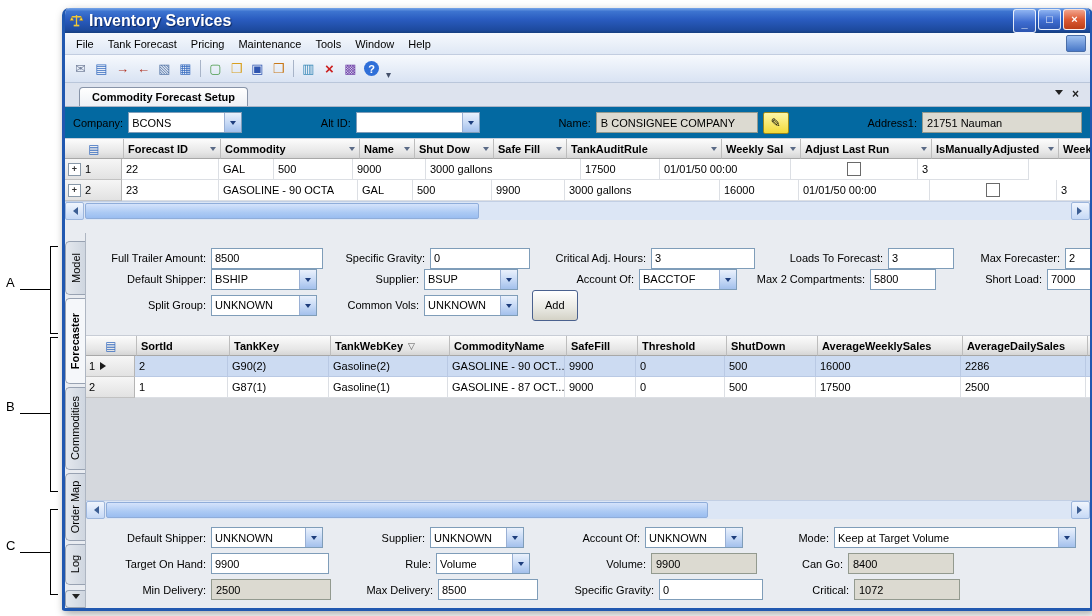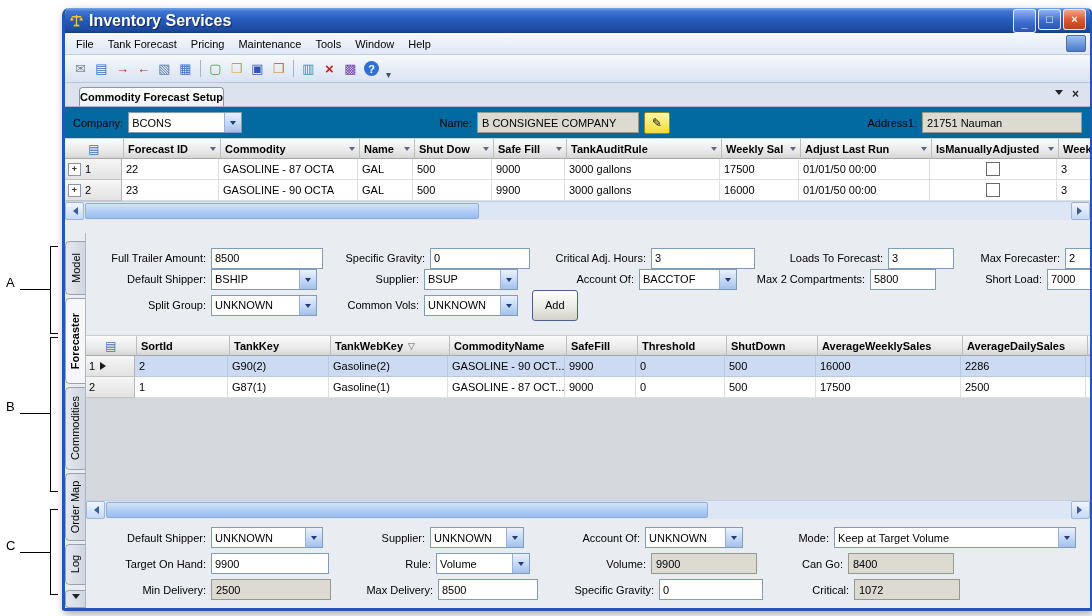--- a/index.html
+++ b/index.html
@@ -19,21 +19,21 @@
   .wbtn.close{background:linear-gradient(180deg,#f2a48c,#dd5b34 50%,#bc3e18);}
   .menubar{flex:0 0 21px;display:flex;align-items:center;background:linear-gradient(180deg,#f6f9fd,#dfe8f5);border-bottom:1px solid #c2cde0;padding:0 4px;}
   .menu{padding:3px 7px;}
   .mdi{margin-left:auto;width:18px;height:15px;border:1px solid #4a6ea8;background:linear-gradient(180deg,#9ec0f0,#4878c8);border-radius:2px;}
   .toolbar{flex:0 0 27px;display:flex;align-items:center;background:linear-gradient(180deg,#f6f9fd,#d9e3f3);border-bottom:1px solid #b9c6da;padding:0 5px;}
   .ticon{width:19px;height:19px;display:flex;align-items:center;justify-content:center;font-size:13px;margin:0 1px;}
   .ticon.help{background:#2f6fd8;color:#fff;border-radius:50%;width:15px;height:15px;font-size:11px;font-weight:bold;margin:0 3px;}
   .tsep{width:1px;height:17px;background:#a8b4c8;margin:0 4px;}
   .toverflow{margin-left:4px;color:#44506a;font-size:10px;align-self:flex-end;padding-bottom:2px;}
   .tabstrip{flex:0 0 23px;display:flex;align-items:flex-end;background:#dde3ee;border-bottom:1px solid #aab4c6;padding:0 8px;}
-  .doc-tab{background:linear-gradient(180deg,#ffffff,#eef1f6);border:1px solid #8894a8;border-bottom:none;border-radius:4px 4px 0 0;padding:3px 0;font-weight:bold;margin-left:6px;}
+  .doc-tab{background:linear-gradient(180deg,#ffffff,#eef1f6);border:1px solid #8894a8;border-bottom:none;border-radius:4px 4px 0 0;padding:3px 12px;font-weight:bold;margin-left:6px;}
   .tab-ctrl{margin-left:auto;display:flex;align-items:center;gap:9px;padding:0 3px 6px 0;color:#222;}
   .tri-d{width:0;height:0;border:4px solid transparent;border-top:5px solid #222;display:inline-block;}
   .tab-close{font-size:12px;font-weight:bold;line-height:1;}
   
   .form-row{flex:0 0 31px;display:flex;align-items:center;justify-content:space-between;background:#0369a1;border-bottom:1px solid #c8d0dc;padding:0 8px;}
   .fgroup{display:flex;align-items:center;gap:5px;}
   .lbl{white-space:nowrap;}
   .inp{height:19px;border:1px solid #7f9db9;background:#fff;padding:0 3px;font:inherit;color:#000;}
   .ro{height:19px;border:1px solid #939a8f;background:#dcdad1;display:flex;align-items:center;padding:0 4px;white-space:nowrap;overflow:hidden;}
   .combo{display:flex;align-items:stretch;height:19px;border:1px solid #7f9db9;background:#fff;}
@@ -164,20 +164,29 @@
     <div class="fgroup">
       <span class="lbl">Company:</span>
       <span class="combo" style="width:112px">
         <input value="BCONS" style="">
         <span class="drop">
             <i class="tri"></i>
           </span>
       </span>
     </div>
     <div class="fgroup">
+      <span class="lbl">Alt ID:</span>
+      <span class="combo" style="width:122px">
+        <input value="" style="">
+        <span class="drop">
+            <i class="tri"></i>
+          </span>
+      </span>
+    </div>
+    <div class="fgroup">
       <span class="lbl">Name:</span>
       <span class="ro" style="width:152px">B CONSIGNEE COMPANY</span>
       <span class="pencil-btn">
           <span>✎</span>
         </span>
     </div>
     <div class="fgroup">
       <span class="lbl">Address1:</span>
       <span class="ro" style="width:150px">21751 Nauman</span>
     </div>
@@ -228,21 +237,20 @@
           <span>Weeks Included</span>
         </div>
 
     </div>
     <div class="grow">
       <div class="rh fg-rh">
         <span class="expand">+</span>
         <span>1</span>
       </div>
       <div class="gc fg-c0">22</div>
-      <div class="gc fg-c1">GASOLINE - 87 OCTA</div>
       <div class="gc fg-c2">GAL</div>
       <div class="gc fg-c3">500</div>
       <div class="gc fg-c4">9000</div>
       <div class="gc fg-c5">3000 gallons</div>
       <div class="gc fg-c6">17500</div>
       <div class="gc fg-c7">01/01/50 00:00</div>
       <div class="gc fg-c8 center">
           <span class="cbox"></span>
         </div>
       <div class="gc fg-c9">3</div>

